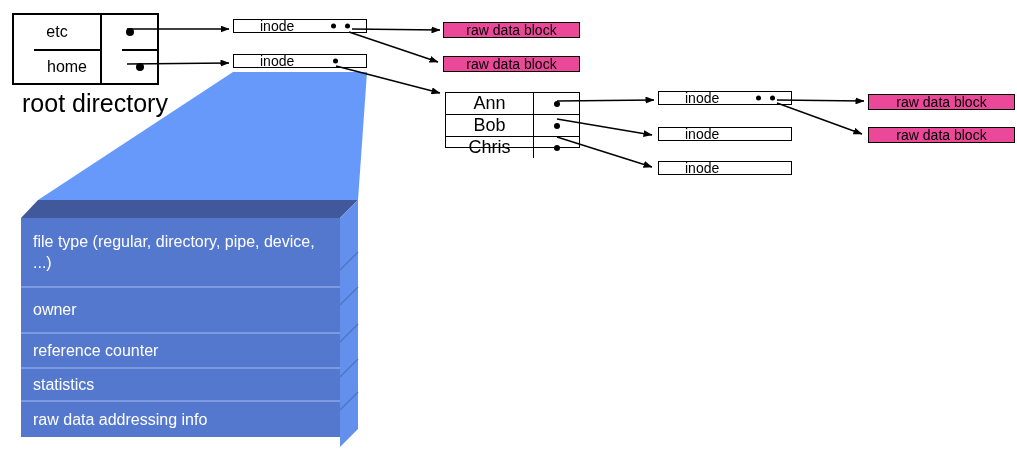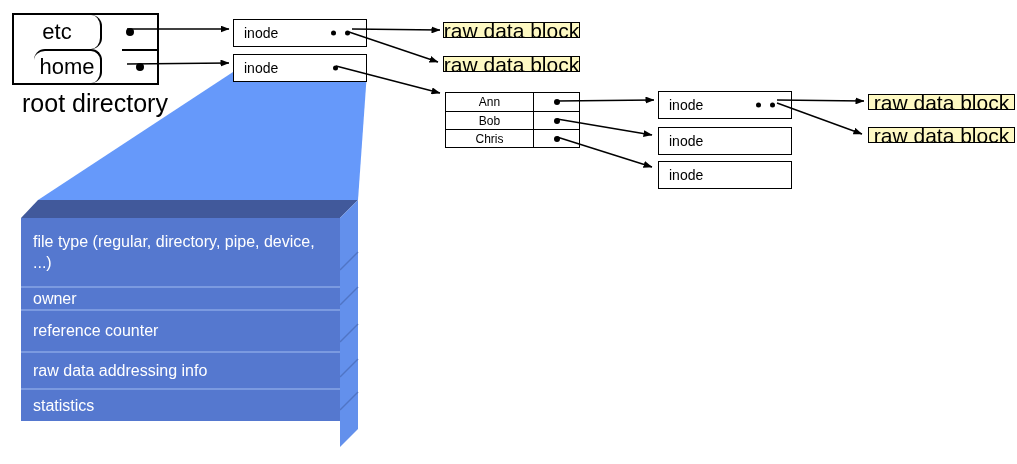--- a/index.html
+++ b/index.html
@@ -15,56 +15,56 @@
     font-family:"Liberation Sans", sans-serif;color:#000;
   }
   svg.layer-abs{position:absolute;left:0;top:0;pointer-events:none;}
 
   
   .rtable{
     position:absolute;left:12px;top:13px;width:143px;height:68px;
     border:2px solid #000;background:#fff;box-sizing:content-box;
     display:grid;grid-template-columns:88px 1fr;grid-template-rows:1fr 1fr;
   }
-  .rtable .nc{border-right:2px solid #000;display:flex;align-items:center;justify-content:center;font-size:22px;border-radius:11px;}
+  .rtable .nc{border-right:2px solid #000;display:flex;align-items:center;justify-content:center;font-size:16px;}
   .rtable .pc{display:flex;align-items:center;justify-content:center;}
   .rtable .r2{border-top:2px solid #000;margin-left:20px;}
   .dot8{width:8px;height:8px;border-radius:50%;background:#000;}
   .dot6{width:6px;height:6px;border-radius:50%;background:#000;}
   .caption{position:absolute;left:22px;top:89px;font-size:25px;}
 
   
   .ibox{
-    position:absolute;width:134px;height:28px;border:1.5px solid #000;background:#fff;
-    box-sizing:border-box;display:flex;align-items:center;font-size:14px;padding-left:10px;
+    position:absolute;width:134px;height:14px;border:1.5px solid #000;background:#fff;
+    box-sizing:border-box;display:flex;align-items:center;font-size:14px;padding-left:26px;
   }
   .ibox .dt{position:absolute;width:5px;height:5px;border-radius:50%;background:#000;top:50%;transform:translateY(-50%);}
   .rbox{
-    position:absolute;border:1.5px solid #000;background:#fef9c3;box-sizing:border-box;
-    display:flex;align-items:center;justify-content:center;font-size:21px;line-height:1;white-space:nowrap;
+    position:absolute;border:1.5px solid #000;background:#ec4899;box-sizing:border-box;
+    display:flex;align-items:center;justify-content:center;font-size:14px;line-height:1;white-space:nowrap;
   }
 
   
   .utable{
     position:absolute;left:445px;top:92px;width:133px;height:54px;
     border:1.6px solid #000;background:#fff;box-sizing:content-box;
     display:grid;grid-template-columns:88px 1fr;grid-template-rows:1fr 1fr 1fr;
   }
-  .utable .nc{border-right:1.6px solid #000;display:flex;align-items:center;justify-content:center;font-size:12px;}
+  .utable .nc{border-right:1.6px solid #000;display:flex;align-items:center;justify-content:center;font-size:18px;}
   .utable .pc{display:flex;align-items:center;justify-content:center;}
   .utable .rb{border-top:1.6px solid #000;}
 
   
   .stack{position:absolute;left:21px;top:218px;width:319px;}
   .layer{
     background:var(--front);color:#fff;font-size:16px;line-height:1.32;
     display:flex;align-items:center;padding:0 12px;box-sizing:border-box;
   }
   .layer + .layer{border-top:2px solid var(--sep);}
-  .h1{height:68px}.h2{height:23px}.h3{height:37px}.h4{height:42px}.h5{height:33px}.h6{height:37px}
+  .h1{height:68px}.h2{height:46px}.h3{height:37px}.h4{height:35px}.h5{height:33px}.h6{height:37px}
 </style>
 </head>
 <body>
 
 <div class="stage">
 
   <svg class="layer-abs" width="1017" height="464">
     <polygon points="233,72 367,72 358,200 38,200" fill="#6699fa"></polygon>
     <polygon points="21,218 340,218 358,200 38,200" fill="#41599b"></polygon>
     <polygon points="340,218 358,200 358,429 340,447" fill="#6390ec"></polygon>
@@ -143,25 +143,25 @@
   <div class="stack">
     <div class="layer h1">
         <span>file type (regular, directory, pipe, device, ...)</span>
       </div>
     <div class="layer h2">
         <span>owner</span>
       </div>
     <div class="layer h4">
         <span>reference counter</span>
       </div>
+    <div class="layer h5">
+        <span>statistics</span>
+      </div>
     <div class="layer h6">
         <span>raw data addressing info</span>
-      </div>
-    <div class="layer h5">
-        <span>statistics</span>
       </div>
   </div>
 
   <svg class="layer-abs" width="1017" height="464">
     <defs>
       <marker id="ah" markerWidth="9" markerHeight="7" refX="8.5" refY="3.5" orient="auto" markerUnits="userSpaceOnUse">
         <path d="M0,0 L9,3.5 L0,7 z" fill="#000"></path>
       </marker>
     </defs>
     <g stroke="#000" stroke-width="1.4" fill="none">

